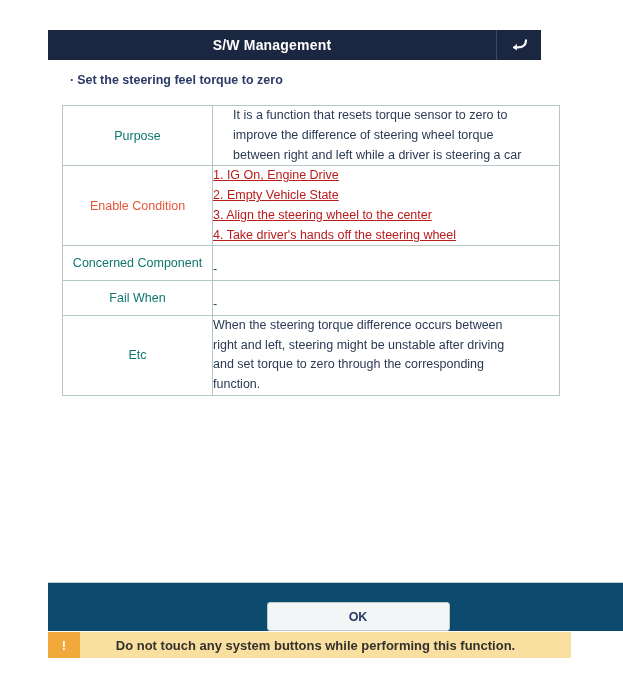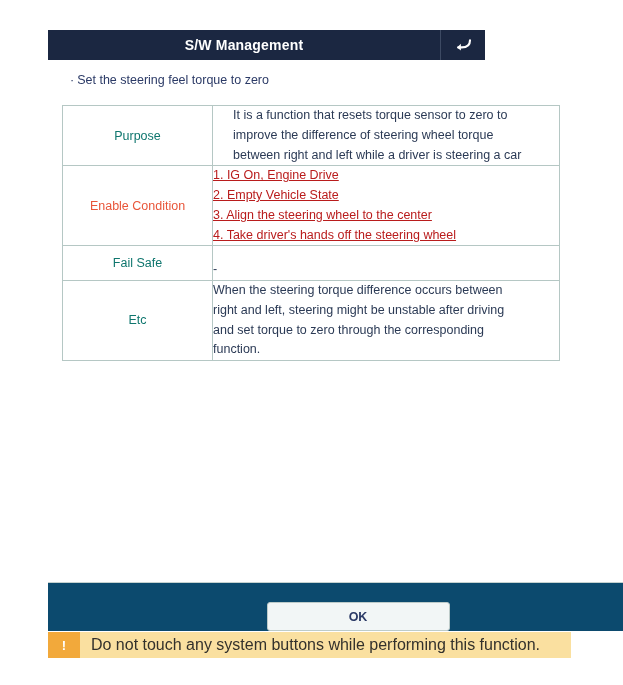--- a/index.html
+++ b/index.html
@@ -14,21 +14,21 @@
     color: #2b3a55;
     overflow: hidden;
     position: relative;
   }
 
   
   .titlebar {
     position: absolute;
     left: 48px;
     top: 30px;
-    width: 437px;
+    width: 493px;
     height: 30px;
     background: #1b2741;
     display: flex;
     align-items: stretch;
   }
   .titlebar-title {
     flex: 1 1 auto;
     display: flex;
     align-items: center;
     justify-content: center;
@@ -51,21 +51,21 @@
     cursor: pointer;
   }
   .titlebar-back svg { display: block; }
 
   
   .subtitle {
     position: absolute;
     left: 70px;
     top: 73px;
     font-size: 12.5px;
-    font-weight: normal;
+    font-weight: bold;
     color: #2b3a66;
     white-space: nowrap;
   }
   .subtitle .bullet {
     display: inline-block;
     margin-right: 3px;
   }
 
   
   .info-table {
@@ -159,22 +159,22 @@
     font-weight: bold;
     display: flex;
     align-items: center;
     justify-content: center;
   }
   .warning-text {
     flex: 1 1 auto;
     display: flex;
     align-items: center;
     justify-content: center;
-    font-size: 16px;
-    font-weight: normal;
+    font-size: 13px;
+    font-weight: bold;
     color: #33312c;
     padding-right: 20px;
   }
 </style>
 </head>
 <body>
 
 <div class="titlebar">
   <div class="titlebar-title">S/W Management</div>
   <div class="titlebar-sep"></div>
@@ -206,24 +206,33 @@
     <tr class="row-enable">
       <td class="cell-label highlight">Enable Condition</td>
       <td class="cell-value highlight">
         <span class="line">1. IG On, Engine Drive</span>
         <span class="line">2. Empty Vehicle State</span>
         <span class="line">3. Align the steering wheel to the center</span>
         <span class="line">4. Take driver's hands off the steering wheel</span>
       </td>
     </tr>
 
+    <tr class="row-comp">
+      <td class="cell-label">
+        <span class="line">Concerned</span>
+        <span class="line">Component</span>
+      </td>
+      <td class="cell-value dash">
+        <span class="line">-</span>
+      </td>
+    </tr>
 
 
     <tr>
-      <td class="cell-label">Fail Safe</td>
+      <td class="cell-label">Fail When</td>
       <td class="cell-value dash">
         <span class="line">-</span>
       </td>
     </tr>
 
     <tr>
       <td class="cell-label">Etc</td>
       <td class="cell-value">
         <span class="line">When the steering torque difference occurs between</span>
         <span class="line">right and left, steering might be unstable after driving</span>

